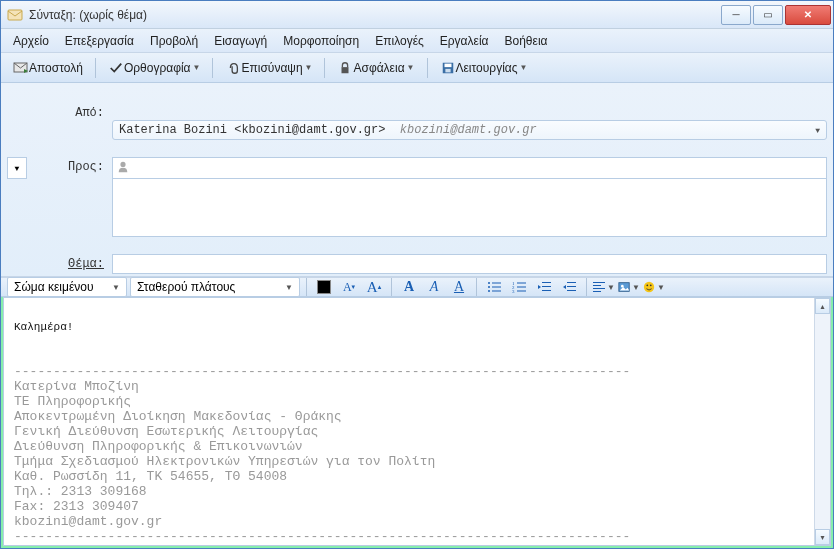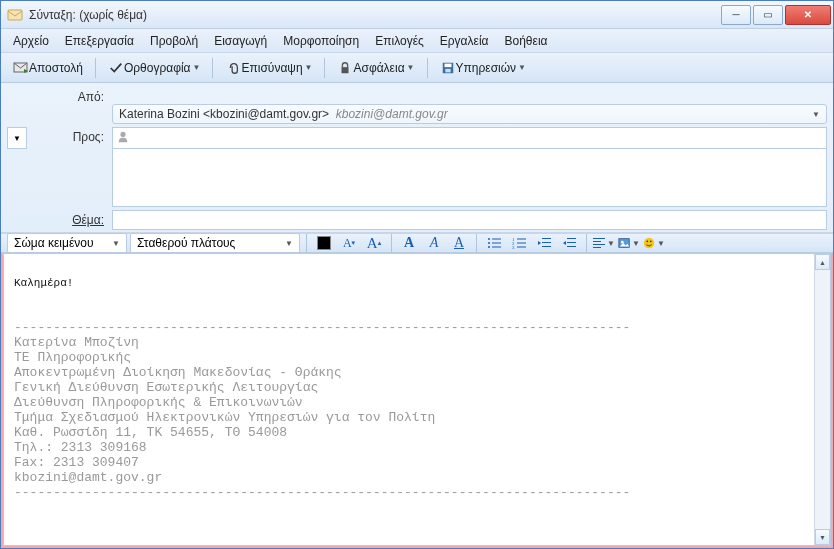--- a/index.html
+++ b/index.html
@@ -1,36 +1,36 @@
 <!DOCTYPE html>
 <html><head>
 <meta charset="utf-8">
 <style>
 * { box-sizing: border-box; margin: 0; padding: 0; }
 body { font-family: "Segoe UI", Tahoma, sans-serif; font-size: 12px; background: #fff; width: 834px; height: 549px; overflow: hidden; }
 
-.window { width: 834px; height: 549px; border: 1px solid #4a7dbf; background: #fca5a5; display: flex; flex-direction: column; }
+.window { width: 834px; height: 549px; border: 1px solid #4a7dbf; background: #86efac; display: flex; flex-direction: column; }
 
 .titlebar { height: 28px; background: linear-gradient(#f3f7fc, #d9e7f8); display: flex; align-items: center; padding: 0 2px 0 6px; border-bottom: 1px solid #c0d0e0; }
 .titlebar .title-icon { width: 16px; height: 16px; margin-right: 6px; }
 .titlebar .title-text { flex: 1; color: #333; font-size: 12px; }
 .titlebar .win-btns { display: flex; gap: 0; }
 .win-btn { width: 30px; height: 20px; border: 1px solid #8aa8cc; background: linear-gradient(#f6fbff, #dbeaf9); display: flex; align-items: center; justify-content: center; font-size: 10px; color: #333; border-radius: 2px; margin-left: 2px; }
 .win-btn.close { width: 46px; background: linear-gradient(#f07c74, #d94b3e); border-color: #a33; color: #fff; font-weight: bold; }
 
 .menubar { height: 24px; background: linear-gradient(#eaf2fb, #dbe8f8); display: flex; align-items: center; padding: 0 4px; border-bottom: 1px solid #c7d6e8; }
 .menubar .menu-item { padding: 2px 8px; color: #222; cursor: default; }
 
 .toolbar { height: 30px; background: linear-gradient(#eaf2fb, #d5e5f7); display: flex; align-items: center; padding: 0 6px; border-bottom: 1px solid #b8cde4; gap: 2px; }
 .tool-btn { display: flex; align-items: center; padding: 3px 6px; color: #222; border-radius: 3px; }
 .tool-sep { width: 1px; height: 20px; background: #b0c4da; margin: 0 4px; }
 .dropdown-arrow { font-size: 8px; color: #555; margin-left: 2px; }
 .icon16 { width: 16px; height: 16px; display: inline-flex; align-items: center; justify-content: center; }
 
-.headers { background: linear-gradient(#eaf2fb, #e2eefa); padding: 4px 6px 2px 6px; border-bottom: 1px solid #c7d6e8; display: grid; grid-template-columns: 105px 1fr; row-gap: 3px; align-items: start; }
+.headers { background: linear-gradient(#eaf2fb, #e2eefa); padding: 20px 6px 2px 6px; border-bottom: 1px solid #c7d6e8; display: grid; grid-template-columns: 105px 1fr; row-gap: 17px; align-items: start; font-family: Liberation Mono, monospace; }
 .headers .label { text-align: right; padding: 3px 8px 0 0; color: #333; }
 .headers .label u { text-decoration: underline; }
 .from-row { display: flex; align-items: center; gap: 6px; }
 .from-field { flex: 1; background: linear-gradient(#f9fcff, #eef5fc); border: 1px solid #b8cde4; border-radius: 3px; padding: 2px 6px; color: #333; display: flex; align-items: center; justify-content: space-between; margin-top: 17px; }
 .from-field .email-gray { color: #888; font-style: italic; }
 .to-cell { display: flex; flex-direction: column; }
 .to-dropdown { width: 20px; height: 22px; border: 1px solid #b8cde4; background: #fff; display: flex; align-items: center; justify-content: center; font-size: 8px; }
 .to-input { flex: 1; background: #fff; border: 1px solid #b8cde4; padding: 2px 4px; height: 22px; display: flex; align-items: center; }
 .to-input .contact-icon { width: 14px; height: 14px; color: #888; }
 .to-extra { height: 58px; background: #fff; border: 1px solid #b8cde4; border-top: none; }
@@ -137,21 +137,21 @@
     </div>
     <div class="tool-sep"></div>
     <div class="tool-btn">
       <span class="icon16">
           <svg viewBox="0 0 16 16" width="14" height="14">
             <rect x="2" y="2" width="12" height="12" class="svg-save"></rect>
             <rect x="4" y="3" width="8" height="4" fill="#fff"></rect>
             <rect x="5" y="9" width="6" height="4" fill="#cde"></rect>
           </svg>
         </span>
-      <span>Υπηρεσιών</span>
+      <span>Λειτουργίας</span>
       <span class="dropdown-arrow">▼</span>
     </div>
   </div>
 
   <div class="headers">
     <div class="label"><span>Από:</span></div>
     <div class="from-row">
       <div class="from-field">
         <span><span>Katerina Bozini &lt;kbozini@damt.gov.gr&gt;</span>&nbsp;&nbsp;<span class="email-gray">kbozini@damt.gov.gr</span></span>
         <span class="dropdown-arrow">▼</span>

